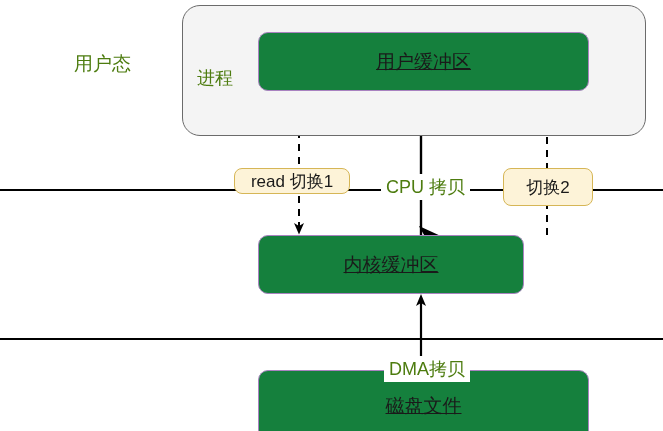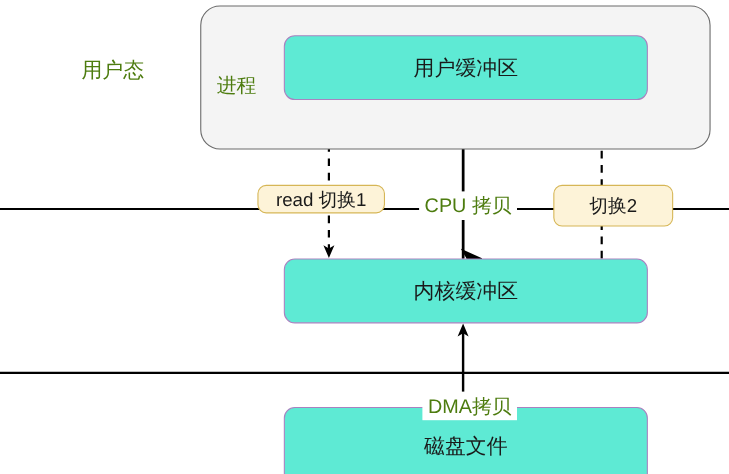--- a/index.html
+++ b/index.html
@@ -38,36 +38,37 @@
     left: 182px;
     top: 5px;
     width: 464px;
     height: 131px;
     background: #f4f4f4;
     border: 1.6px solid #6b6b6b;
     border-radius: 18px;
     z-index: 1;
   }
   .purple-box {
-    background: #5eead4;
+    background: #15803d;
     border: 1.6px solid #a982c0;
     border-radius: 10px;
+    text-decoration: underline;
   }
   .user-buffer {
     left: 258px;
     top: 32px;
     width: 331px;
     height: 59px;
     font-size: 19px;
     z-index: 3;
   }
   .kernel-buffer {
     left: 258px;
     top: 235px;
-    width: 331px;
+    width: 266px;
     height: 59px;
     font-size: 19px;
     z-index: 3;
   }
   .disk-file {
     left: 258px;
     top: 370px;
     width: 331px;
     height: 72px;
     font-size: 19px;
@@ -82,21 +83,21 @@
   }
   .switch1 {
     left: 234px;
     top: 168px;
     width: 116px;
     height: 26px;
   }
   .switch2 {
     left: 503px;
     top: 168px;
-    width: 109px;
+    width: 90px;
     height: 38px;
   }
   
   .plain-label {
     position: absolute;
     color: #4d7c0f;
     white-space: nowrap;
     z-index: 5;
   }
   .mode-label {

